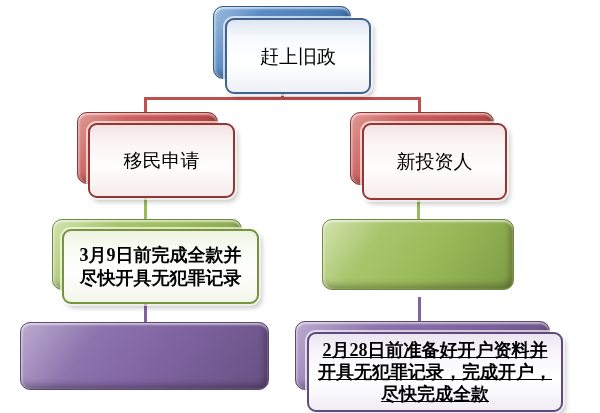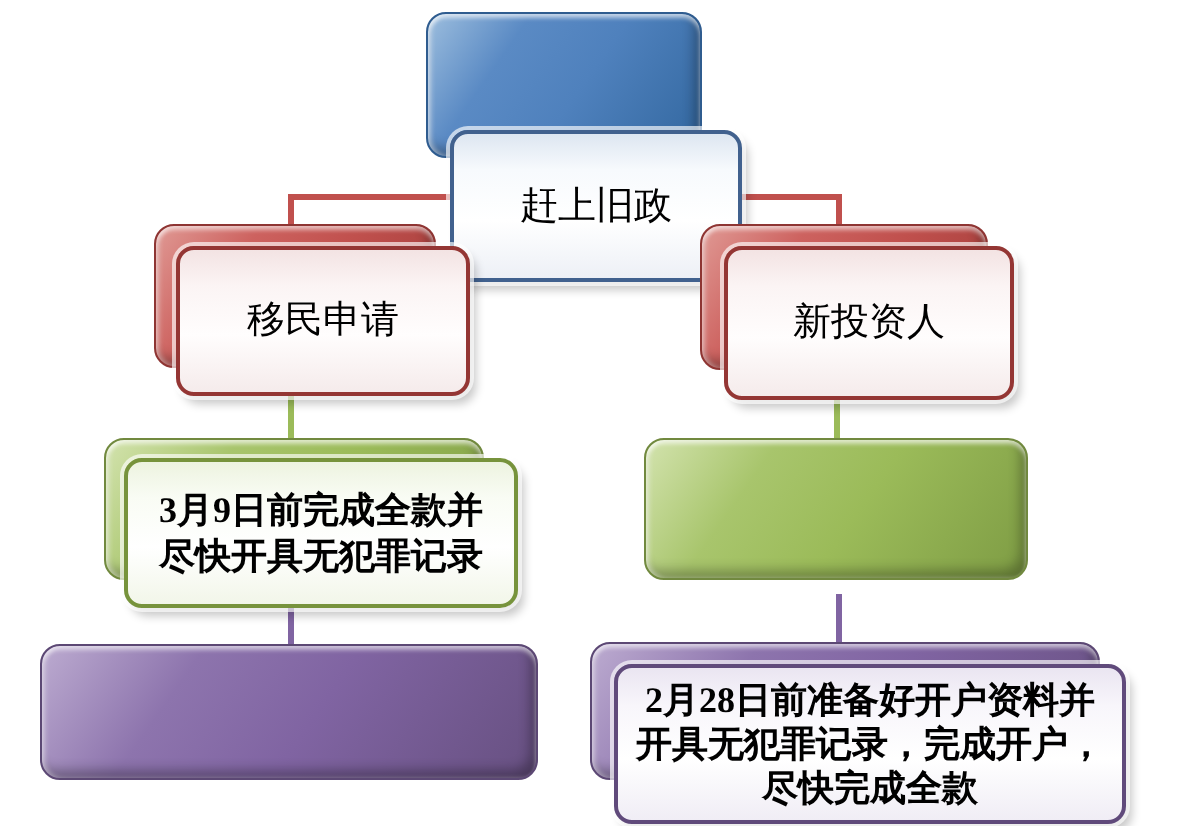--- a/index.html
+++ b/index.html
@@ -47,21 +47,21 @@
   <div class="line" style="left:144px;top:97px;width:277px;height:3px;background:#C0504D;"></div>
   <div class="line" style="left:144px;top:97px;width:3px;height:22px;background:#C0504D;"></div>
   <div class="line" style="left:418px;top:97px;width:3px;height:22px;background:#C0504D;"></div>
   <div class="line" style="left:144px;top:190px;width:3px;height:36px;background:#9BBB59;"></div>
   <div class="line" style="left:417px;top:192px;width:3px;height:34px;background:#9BBB59;"></div>
   <div class="line" style="left:144px;top:297px;width:3px;height:32px;background:#8064A2;"></div>
   <div class="line" style="left:418px;top:297px;width:3px;height:31px;background:#8064A2;"></div>
 
   <div class="node blue">
     <div class="back" style="left:213px;top:6px;width:136px;height:71px;"></div>
-    <div class="front fs19" style="left:225px;top:18px;width:142px;height:72px;margin-top:47px;">
+    <div class="front fs19" style="left:225px;top:18px;width:142px;height:72px;">
       <div>赶上旧政</div>
     </div>
   </div>
 
   <div class="node red">
     <div class="back" style="left:77px;top:112px;width:139px;height:70px;"></div>
     <div class="front fs19" style="left:88px;top:123px;width:143px;height:71px;">
       <div>移民申请</div>
     </div>
   </div>
@@ -84,20 +84,20 @@
   <div class="node green">
     <div class="back" style="left:322px;top:219px;width:190px;height:69px;"></div>
   </div>
 
   <div class="node purple">
     <div class="back" style="left:20px;top:322px;width:247px;height:66px;"></div>
   </div>
 
   <div class="node purple">
     <div class="back" style="left:295px;top:321px;width:253px;height:67px;"></div>
-    <div class="front fs18 bold lh22" style="left:307px;top:332px;width:252px;height:76px;">
+    <div class="front fs18 bold lh22" style="left:307px;top:332px;width:252px;height:76px;text-decoration:underline;">
       <div>2月28日前准备好开户资料并</div>
       <div>开具无犯罪记录，完成开户，</div>
       <div>尽快完成全款</div>
     </div>
   </div>
 
 </div>
 
 </body></html>

